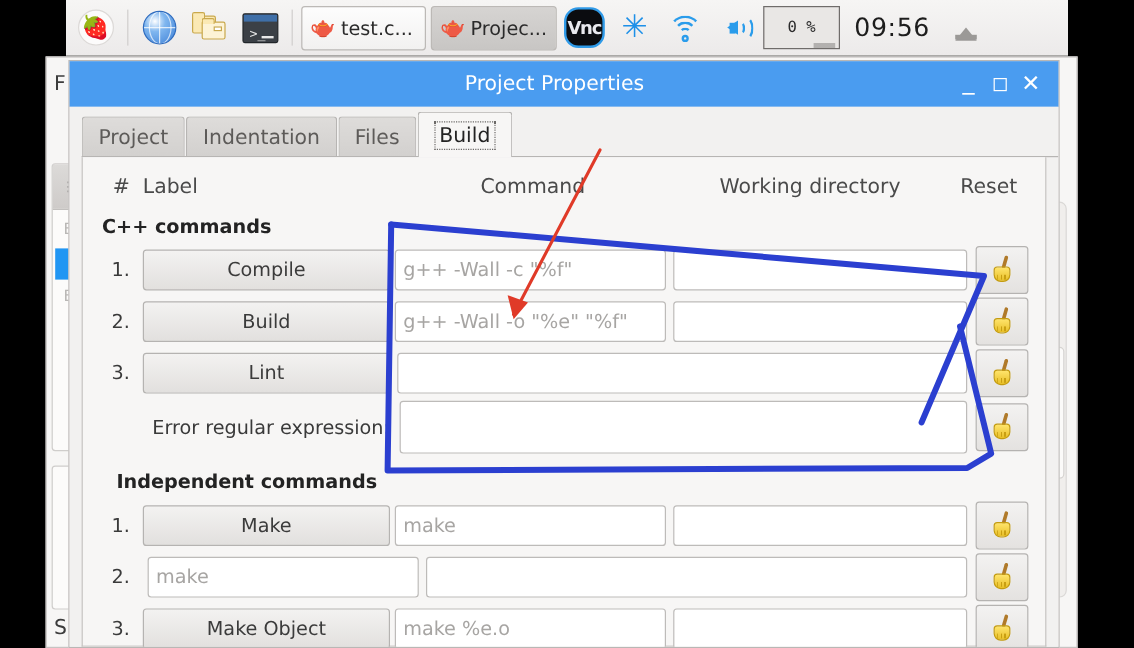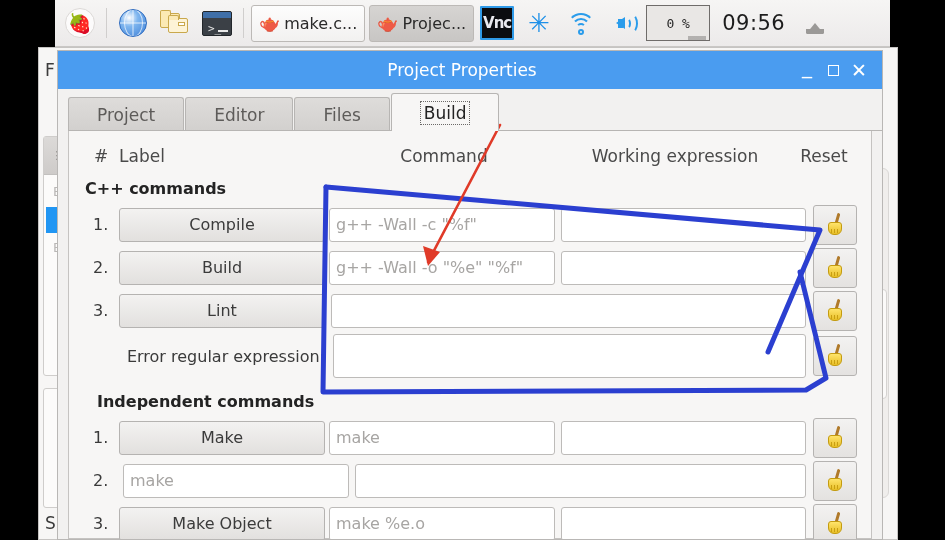--- a/index.html
+++ b/index.html
@@ -63,21 +63,21 @@
   .winbtn {
     height: 37px; min-width: 104px; display: flex; align-items: center; gap: 4px;
     padding: 0 7px; border: 1px solid #bcb9b6; border-radius: 3px;
     font-size: 16px; color: #2a2a2a; white-space: nowrap;
   }
   .winbtn.inactive { background: linear-gradient(#fdfdfd, #f2f1f0); }
   .winbtn.active { background: linear-gradient(#d6d4d2, #c8c6c4); }
   .geany-ico { font-size: 17px; line-height: 1; }
 
   .vnc {
-    width: 34px; height: 34px; background: #0b0c10; border: 2px solid #2f9ae8; border-radius: 1px;
+    width: 34px; height: 34px; background: #0b0c10; border: 2px solid #2f9ae8; border-radius: 12px;
     color: #e9e9ef; font: bold 15px "DejaVu Sans", sans-serif;
     display: flex; align-items: center; justify-content: center; letter-spacing: -1px;
   }
   .bt { color: #1e90e8; font-size: 26px; line-height: 1; }
   .wifi { position: relative; width: 30px; height: 24px; }
   .wifi i { position: absolute; left: 50%; transform: translateX(-50%); border: 2.5px solid #2a9ceb; border-bottom-color: transparent; border-left-color: transparent; border-right-color: transparent; border-radius: 50%; }
   .wifi .a1 { width: 28px; height: 28px; top: 2px; }
   .wifi .a2 { width: 19px; height: 19px; top: 7px; }
   .wifi .a3 { width: 10px; height: 10px; top: 12px; }
   .wifi .dot { position: absolute; left: 50%; transform: translateX(-50%); top: 18px; width: 6px; height: 6px; border: 2px solid #2a9ceb; border-radius: 50%; }
@@ -136,21 +136,21 @@
   .wbtn { width: 26px; height: 26px; display: flex; align-items: center; justify-content: center;
     color: #fff; font-size: 16px; }
   .wbtn.min { font-size: 20px; align-items: flex-end; padding-bottom: 4px; }
   .wbtn.max .sq { width: 11px; height: 11px; border: 1.6px solid #fff; }
   .wbtn.close { font-size: 19px; font-weight: bold; }
 
   .dlg-body { flex: 1; position: relative; background: #f2f1f0; overflow: hidden; }
 
   .tabrow { display: flex; align-items: flex-end; height: 42px; padding: 6px 0 0 10px; position: relative; }
   .tab {
-    height: 34px; padding: 0 28px; display: flex; align-items: center;
+    height: 34px; padding: 0 13px; display: flex; align-items: center;
     background: linear-gradient(#dedcda, #d2d0ce); border: 1px solid #b7b5b3;
     border-bottom: none; border-radius: 3px 3px 0 0;
     font-size: 17px; color: #5d5b59; margin-right: 1px;
   }
   .tab.selected {
     background: #f7f6f5; color: #232323; height: 38px; border-color: #b7b5b3;
     position: relative; z-index: 2;
   }
   .tab.selected .focus { border: 1px dotted #6b6967; padding: 1px 3px; }
   .tab-underline { position: absolute; left: 10px; right: 0; bottom: 0; height: 1px; background: #b7b5b3; }
@@ -248,21 +248,21 @@
       <div class="term">
         <div class="bar"></div>
           <div class="pr">&gt;_</div>
           <div class="ul"></div>
       </div>
     </div>
     <div class="tb-sep"></div>
 
     <div class="winbtn inactive">
       <span class="geany-ico">🫖</span>
-      <span>make.c...</span>
+      <span>test.c...</span>
     </div>
     <div class="winbtn active">
       <span class="geany-ico">🫖</span>
       <span>Projec...</span>
     </div>
 
     <div class="tb-icon">
       <div class="vnc">Vnc</div>
     </div>
     <div class="tb-icon">
@@ -306,39 +306,39 @@
         </div>
       <div class="wbtn close">✕</div>
     </div>
 
     <div class="dlg-body">
       <div class="tabrow">
         <div class="tab">
             <span>Project</span>
           </div>
         <div class="tab">
-            <span>Editor</span>
+            <span>Indentation</span>
           </div>
         <div class="tab">
             <span>Files</span>
           </div>
         <div class="tab selected">
             <span class="focus">Build</span>
           </div>
         <div class="tab-underline"></div>
       </div>
 
       <div class="annot-cn">没有办法保存，窗口调小</div>
 
       <div class="panel">
         <div class="hdr-row">
           <div class="c-num">#</div>
           <div class="c-label">Label</div>
           <div class="c-cmd">Command</div>
-          <div class="c-wd">Working expression</div>
+          <div class="c-wd">Working directory</div>
           <div class="c-reset">Reset</div>
         </div>
 
         <div class="section">C++ commands</div>
 
         <div class="row">
           <div class="c-num">1.</div>
           <div class="lblbtn">Compile</div>
           <div class="txt cmd-in">g++ -Wall -c "%f"</div>
           <div class="txt wd-in"></div>

